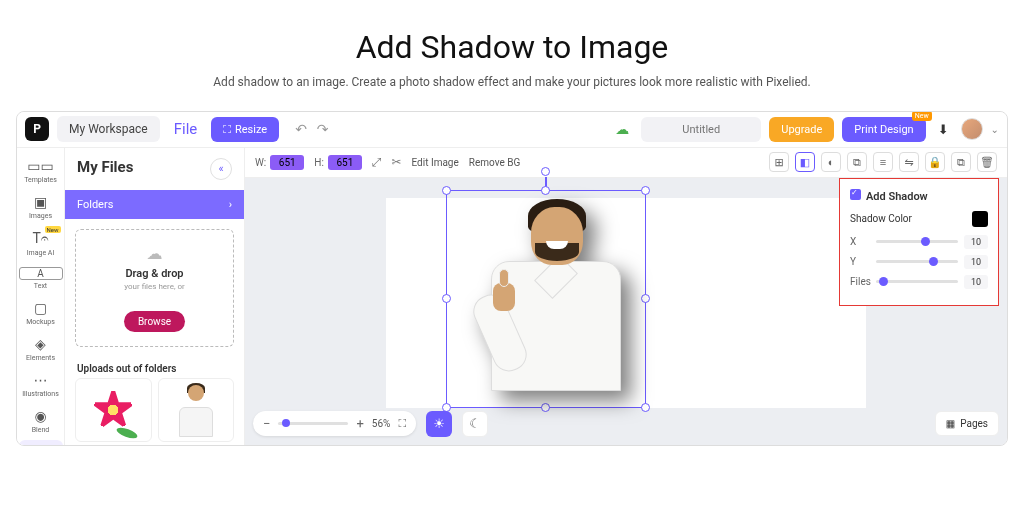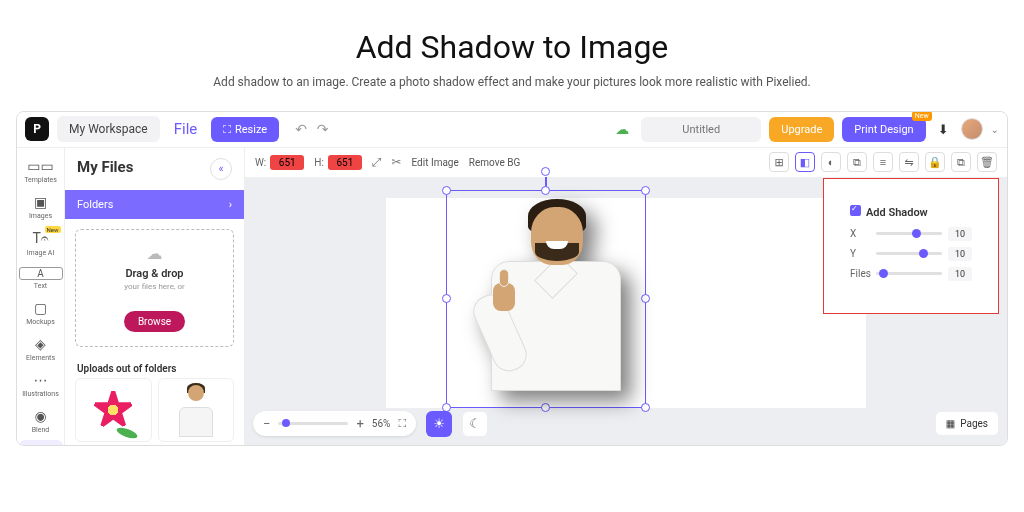--- a/index.html
+++ b/index.html
@@ -48,21 +48,21 @@
 .flower{width:50px;height:50px;position:relative}
 .flower::before{content:"";position:absolute;inset:0;background:radial-gradient(circle at 50% 50%,#ffe066 0 15%,#e91e63 15% 55%,#fff 55%);border-radius:50%;clip-path:polygon(50% 0%,61% 35%,98% 35%,68% 57%,79% 91%,50% 70%,21% 91%,32% 57%,2% 35%,39% 35%)}
 .leaf{position:absolute;width:22px;height:8px;background:#4caf50;border-radius:50%;bottom:-2px;left:28px;transform:rotate(20deg)}
 .person-mini{width:40px;height:54px;position:relative}
 .person-mini .head{width:16px;height:16px;background:#d4a574;border-radius:50%;position:absolute;top:2px;left:12px}
 .person-mini .hair{width:18px;height:10px;background:#3a2a1a;border-radius:50% 50% 0 0;position:absolute;top:0;left:11px}
 .person-mini .shirt{width:34px;height:30px;background:#f5f5f5;border-radius:6px 6px 0 0;position:absolute;bottom:0;left:3px;border:1px solid #ddd}
 .canvas-area{flex:1;background:#eceef2;position:relative}
 .subbar{height:30px;background:#fff;border-bottom:1px solid #eee;display:flex;align-items:center;padding:0 10px;gap:10px;font-size:10px;color:#666}
 .subbar .dim{display:flex;align-items:center;gap:4px}
-.subbar input.dimv{width:34px;border:none;background:#ef4444;border-radius:3px;padding:2px 4px;font-size:10px;text-align:center}
+.subbar input.dimv{width:34px;border:none;background:#8b5cf6;border-radius:3px;padding:2px 4px;font-size:10px;text-align:center}
 .subbar .tool-ico{cursor:pointer;color:#777;font-size:12px}
 .subbar .link{cursor:pointer;color:#555}
 .subbar .spacer{flex:1}
 .tool-right{display:flex;gap:6px;align-items:center}
 .tool-right .sq{width:20px;height:20px;border:1px solid #ddd;border-radius:4px;display:flex;align-items:center;justify-content:center;font-size:11px;color:#666;cursor:pointer;background:#fff}
 .tool-right .sq.hl{border-color:#6b5bff;color:#6b5bff}
 .canvas{position:absolute;top:50px;left:50%;transform:translateX(-50%);width:480px;height:210px;background:#fff}
 .selection{position:absolute;top:-8px;left:60px;width:200px;height:218px;border:1.5px solid #6b5bff}
 .handle{width:9px;height:9px;background:#fff;border:1.5px solid #6b5bff;border-radius:50%;position:absolute}
 .h-tl{top:-5px;left:-5px}.h-tr{top:-5px;right:-5px}.h-bl{bottom:-5px;left:-5px}.h-br{bottom:-5px;right:-5px}
@@ -73,21 +73,21 @@
 .person{position:absolute;inset:6px;filter:drop-shadow(10px 10px 10px rgba(0,0,0,0.5))}
 .person .head{width:52px;height:58px;background:#d4a574;border-radius:45% 45% 40% 40%;position:absolute;top:10px;left:78px}
 .person .hair{width:58px;height:34px;background:#2a1d12;border-radius:50% 50% 20% 20%;position:absolute;top:2px;left:75px}
 .person .beard{width:44px;height:18px;background:#3a2a1a;border-radius:0 0 50% 50%;position:absolute;top:46px;left:82px}
 .person .smile{width:22px;height:8px;background:#fff;border-radius:0 0 12px 12px;position:absolute;top:44px;left:93px}
 .person .shirt{width:130px;height:130px;background:#f8f8f6;border:1px solid #ddd;border-radius:18px 18px 0 0;position:absolute;top:64px;left:38px}
 .person .collar{width:26px;height:36px;background:#f8f8f6;border:1px solid #ddd;position:absolute;top:62px;left:90px;transform:rotate(45deg)}
 .person .arm{width:34px;height:80px;background:#f8f8f6;border:1px solid #ddd;border-radius:16px;position:absolute;top:96px;left:30px;transform:rotate(-24deg)}
 .person .hand{width:22px;height:28px;background:#d4a574;border-radius:8px;position:absolute;top:86px;left:40px}
 .person .thumb{width:10px;height:18px;background:#d4a574;border-radius:5px;position:absolute;top:72px;left:46px}
-.shadow-panel{position:absolute;top:30px;right:8px;width:176px;background:#fff;border:1.5px solid #e53935;padding:26px;font-size:10px}
+.shadow-panel{position:absolute;top:30px;right:8px;width:160px;background:#fff;border:1.5px solid #e53935;padding:10px;font-size:10px}
 .shadow-panel .row{display:flex;align-items:center;justify-content:space-between;margin-bottom:8px;gap:6px}
 .shadow-panel .chk{width:11px;height:11px;background:#6b5bff;border-radius:2px;display:inline-block;position:relative}
 .shadow-panel .chk::after{content:"✓";color:#fff;font-size:8px;position:absolute;top:-1px;left:1px}
 .shadow-panel .title{font-weight:600;font-size:11px}
 .shadow-panel .swatch{width:16px;height:16px;background:#000;border-radius:3px}
 .slider-row{display:flex;align-items:center;gap:6px;margin-bottom:6px}
 .slider-row .lab{width:20px;color:#666}
 .slider{flex:1;height:3px;background:#e0e0e0;border-radius:2px;position:relative}
 .slider .knob{width:9px;height:9px;background:#6b5bff;border-radius:50%;position:absolute;top:-3px}
 .slider-row .val{width:24px;background:#f5f5f7;border-radius:3px;padding:2px 3px;text-align:center;font-size:9px}
@@ -256,20 +256,24 @@
               <div class="beard"></div>
               <div class="smile"></div>
           </div>
         </div>
       </div>
 
       <div class="shadow-panel">
         <div class="row">
             <span><span class="chk"></span>&nbsp;&nbsp;<span class="title">Add Shadow</span></span>
           </div>
+        <div class="row">
+            <span>Shadow Color</span>
+            <span class="swatch"></span>
+          </div>
         <div class="slider-row">
             <span class="lab">X</span>
             <div class="slider">
               <div class="knob" style="left:55%"></div>
             </div>
             <span class="val">10</span>
           </div>
         <div class="slider-row">
             <span class="lab">Y</span>
             <div class="slider">

